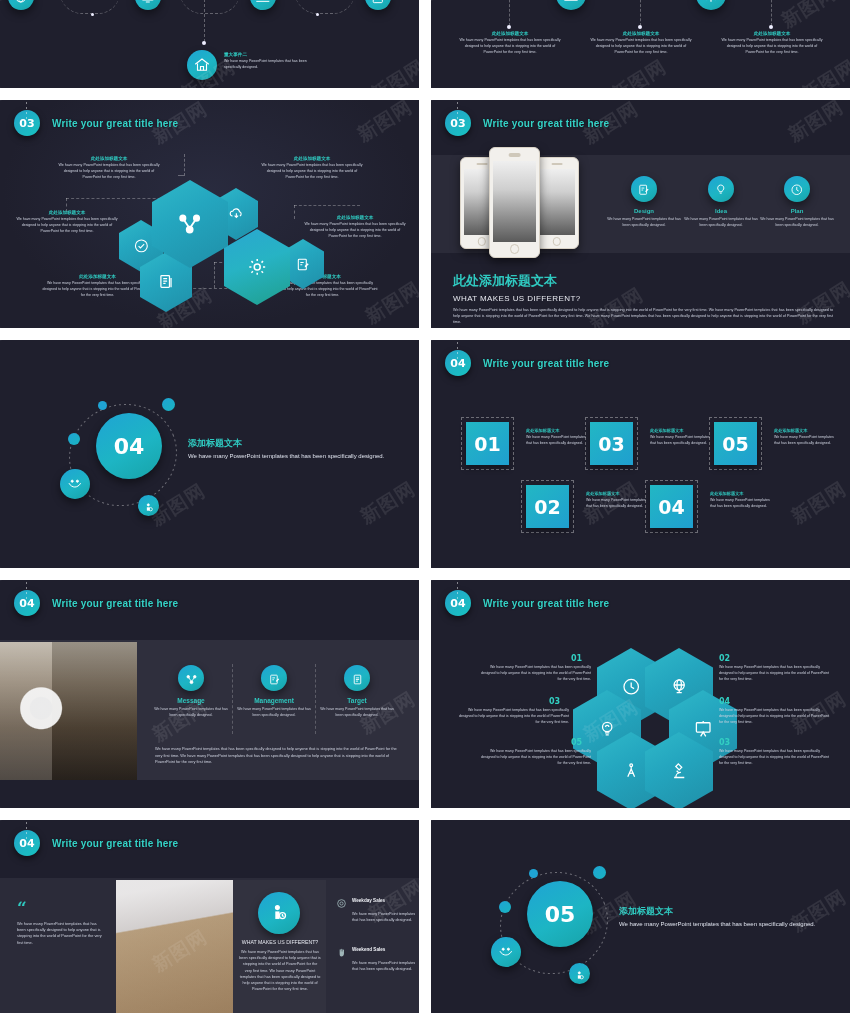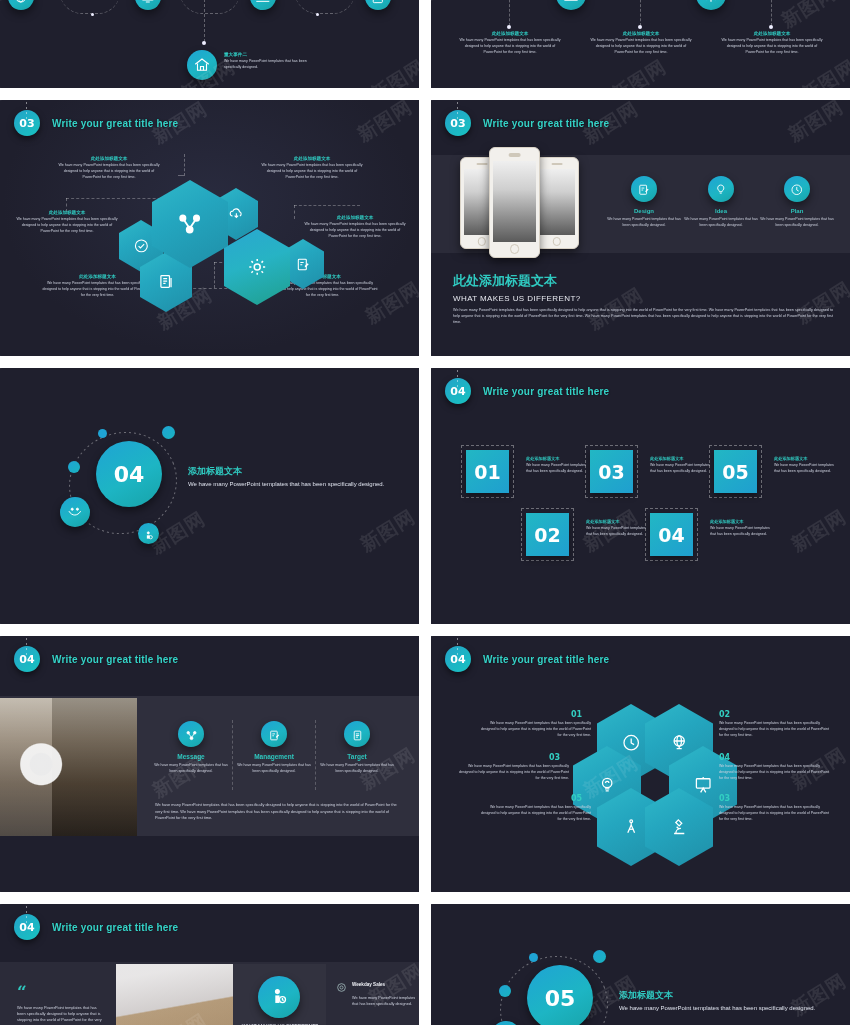--- a/index.html
+++ b/index.html
@@ -14,21 +14,21 @@
     position:absolute; left:0; top:0;
     width:850px;
     display:grid;
     grid-template-columns:419px 419px;
     column-gap:12px;
     row-gap:12px;
     padding:0 0 0 0;
   }
   .slide {
     position:relative;
-    width:419px; height:256px;
+    width:419px; height:228px;
     background:#1f1f2d;
     overflow:hidden;
     color:#ffffff;
   }
   .slide.r0 { height:88px; }
   .slide.rlast { height:193px; }
 
   
   .bgtex {
     position:absolute; inset:0;

